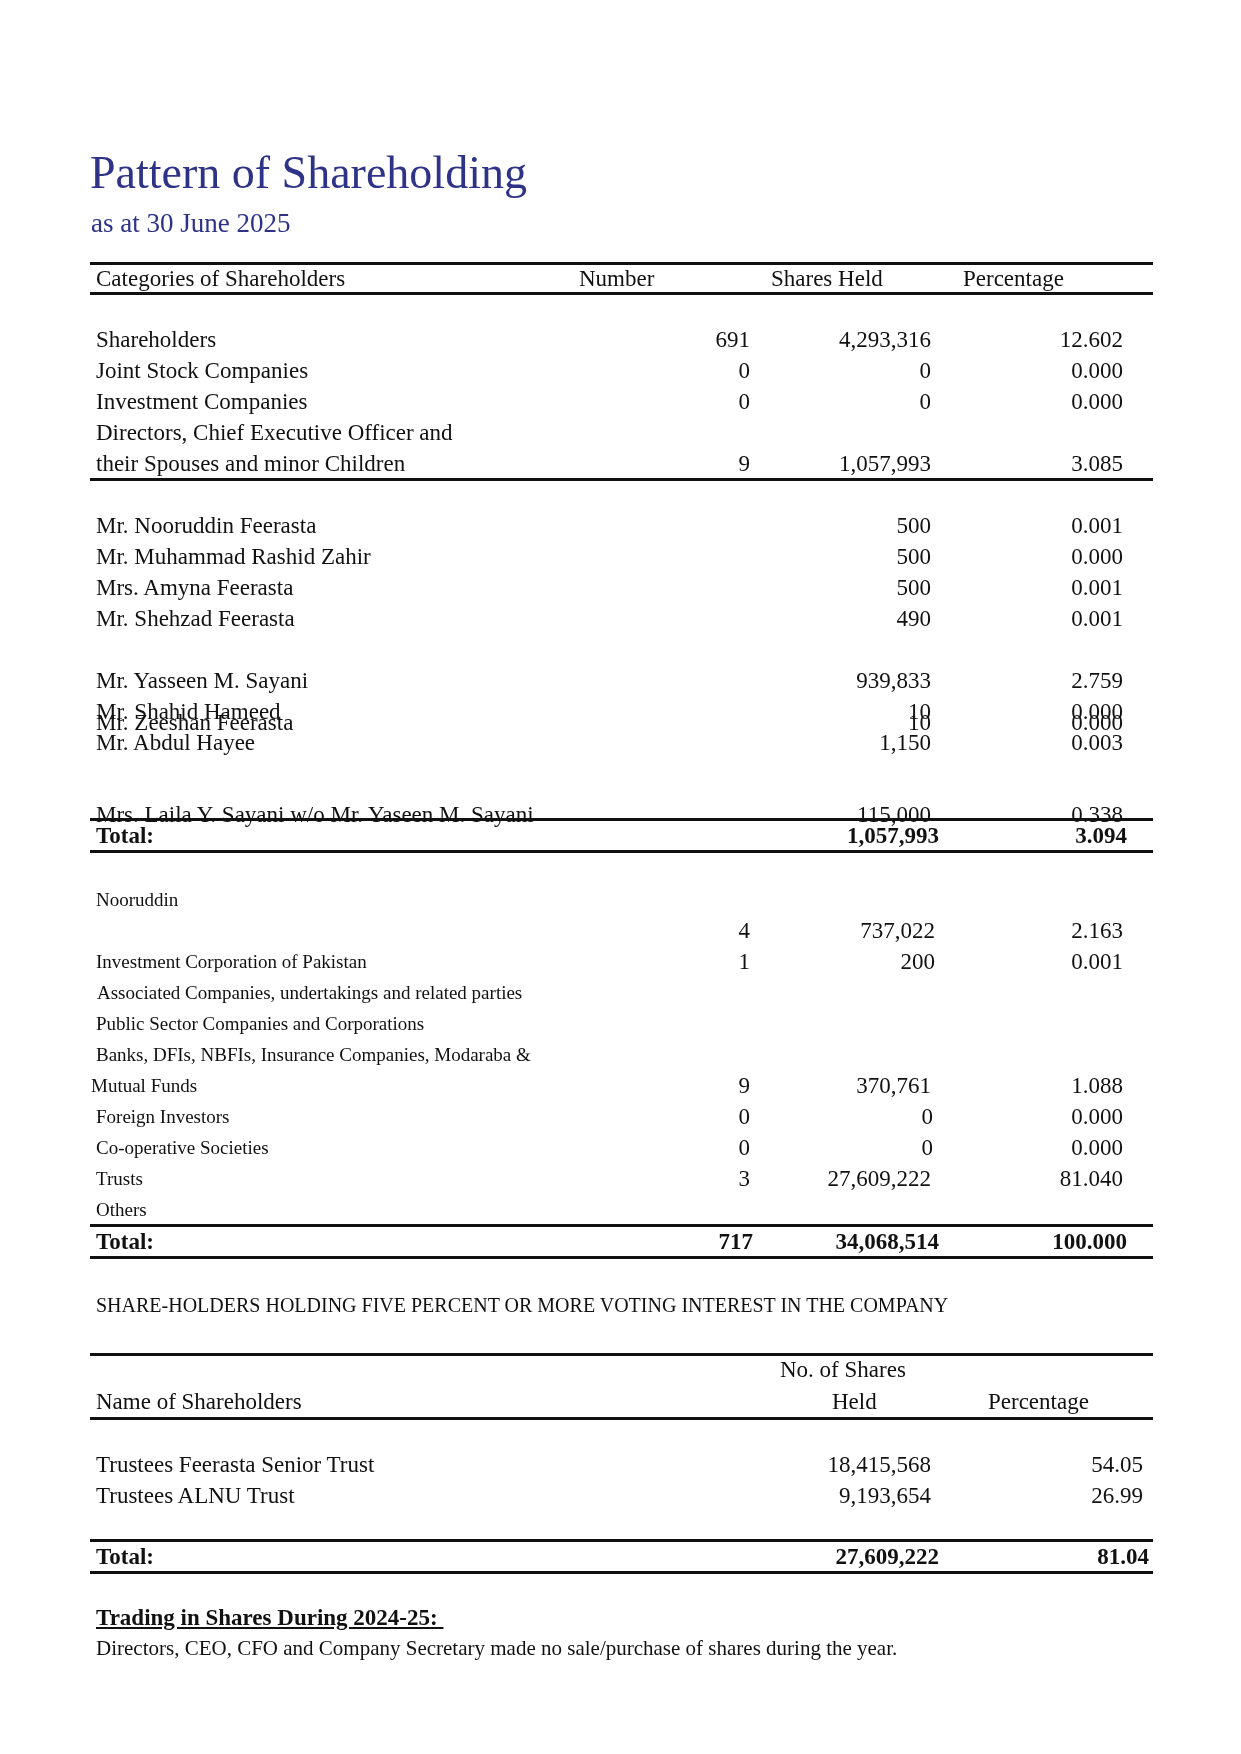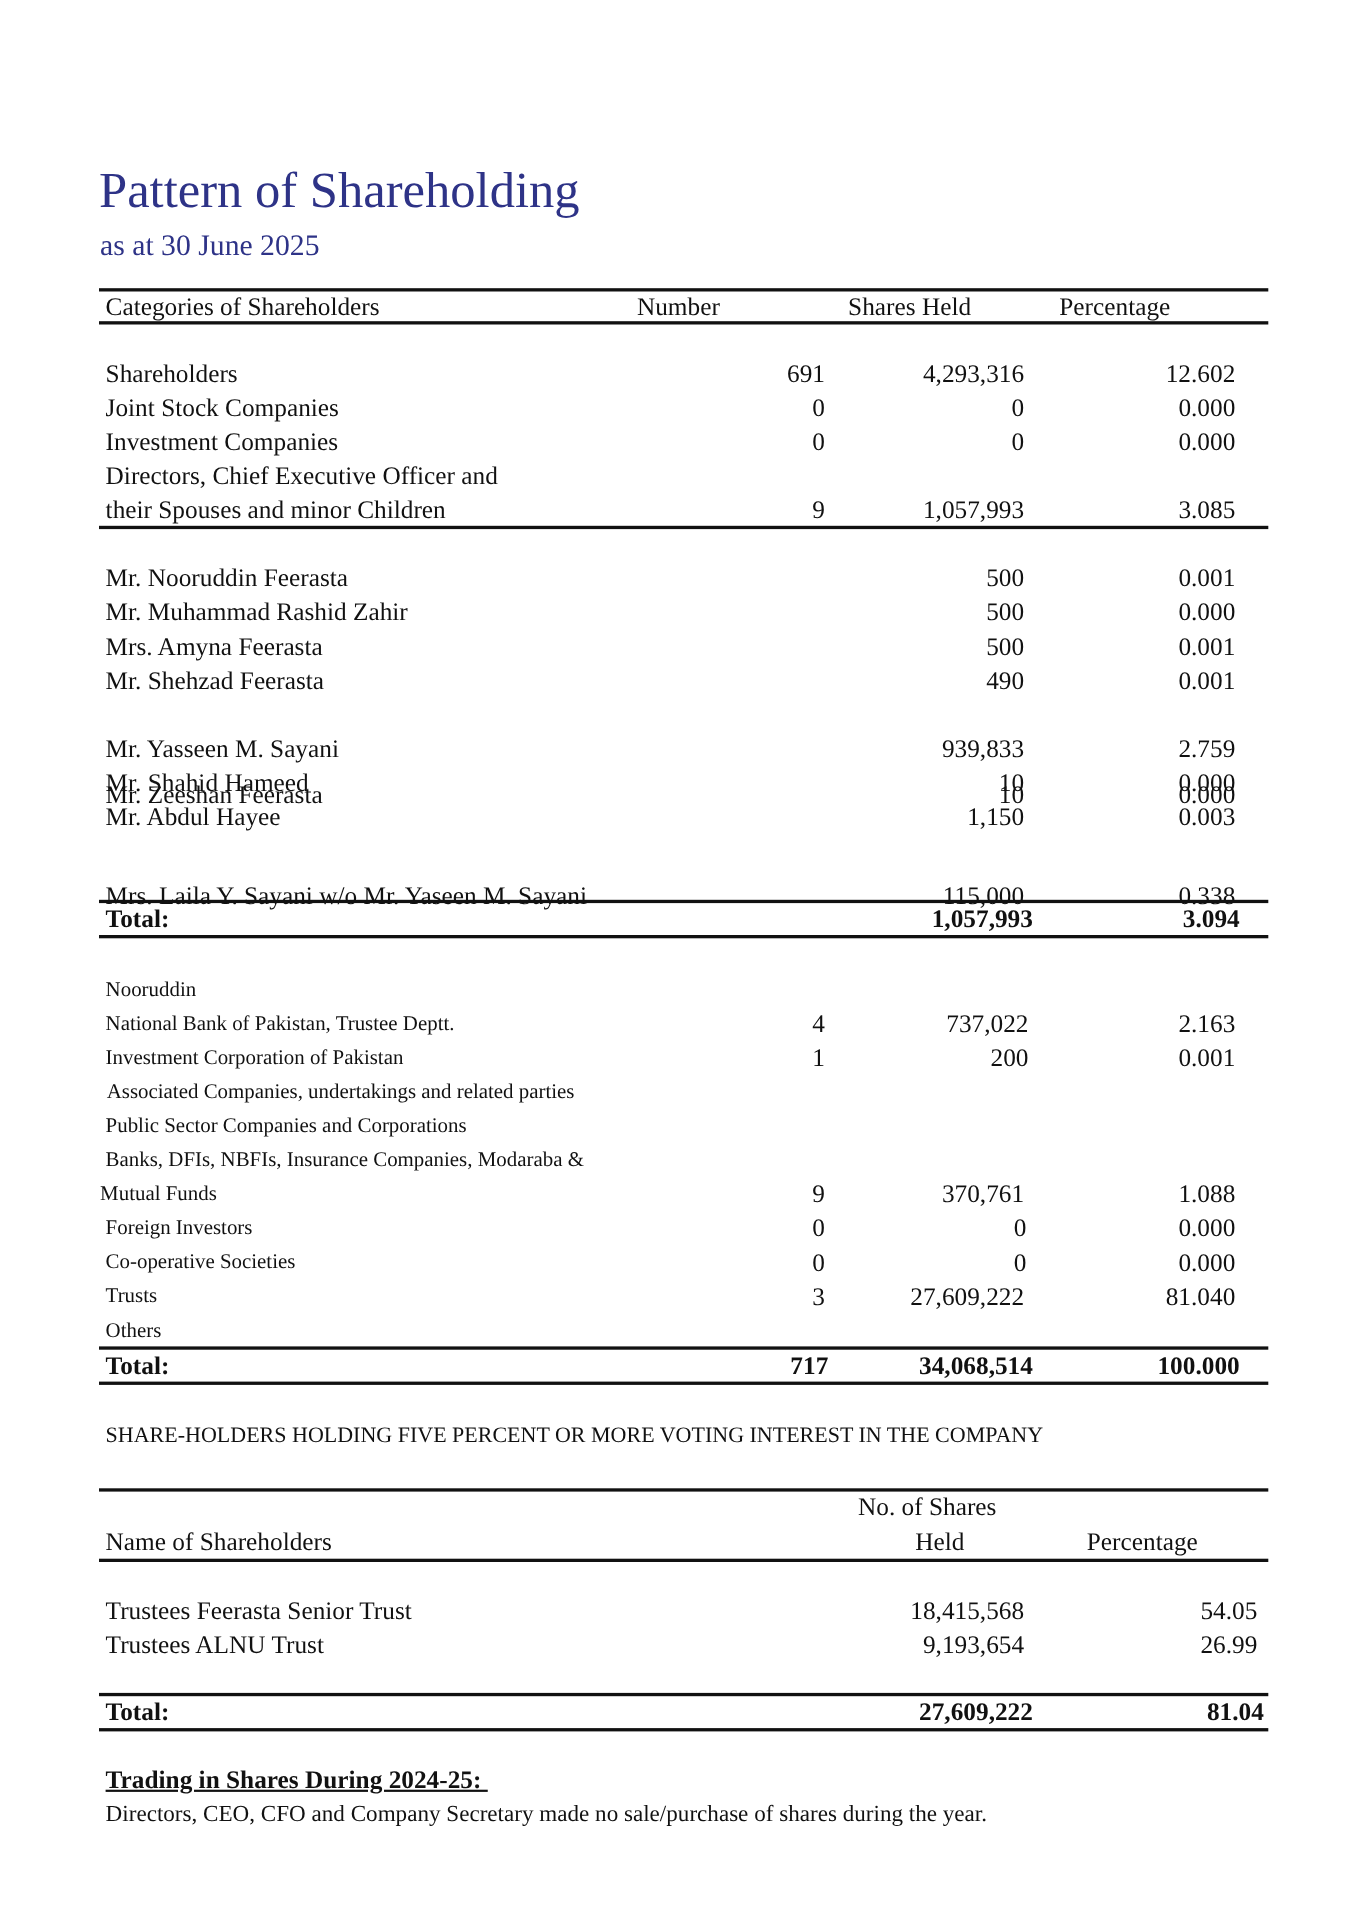--- a/index.html
+++ b/index.html
@@ -122,21 +122,20 @@
     <span class="c-label">Total:</span>
     <span class="c-shares" style="right:214px;">1,057,993</span>
     <span class="c-pct" style="right:26px;">3.094</span>
   </div>
   <div class="rule" style="top:850px;"></div>
 
   <div class="row small" style="top:885px;">
     <span class="c-label">Nooruddin</span>
   </div>
   <div class="row small" style="top:916px;">
-    <span class="c-label">National Bank of Pakistan, Trustee Deptt.</span>
     <span class="c-num" style="font-size:23px;">4</span>
     <span class="c-shares" style="font-size:23px;right:218px;">737,022</span>
     <span class="c-pct" style="font-size:23px;">2.163</span>
   </div>
   <div class="row small" style="top:947px;">
     <span class="c-label">Investment Corporation of Pakistan</span>
     <span class="c-num" style="font-size:23px;">1</span>
     <span class="c-shares" style="font-size:23px;right:218px;">200</span>
     <span class="c-pct" style="font-size:23px;">0.001</span>
   </div>

